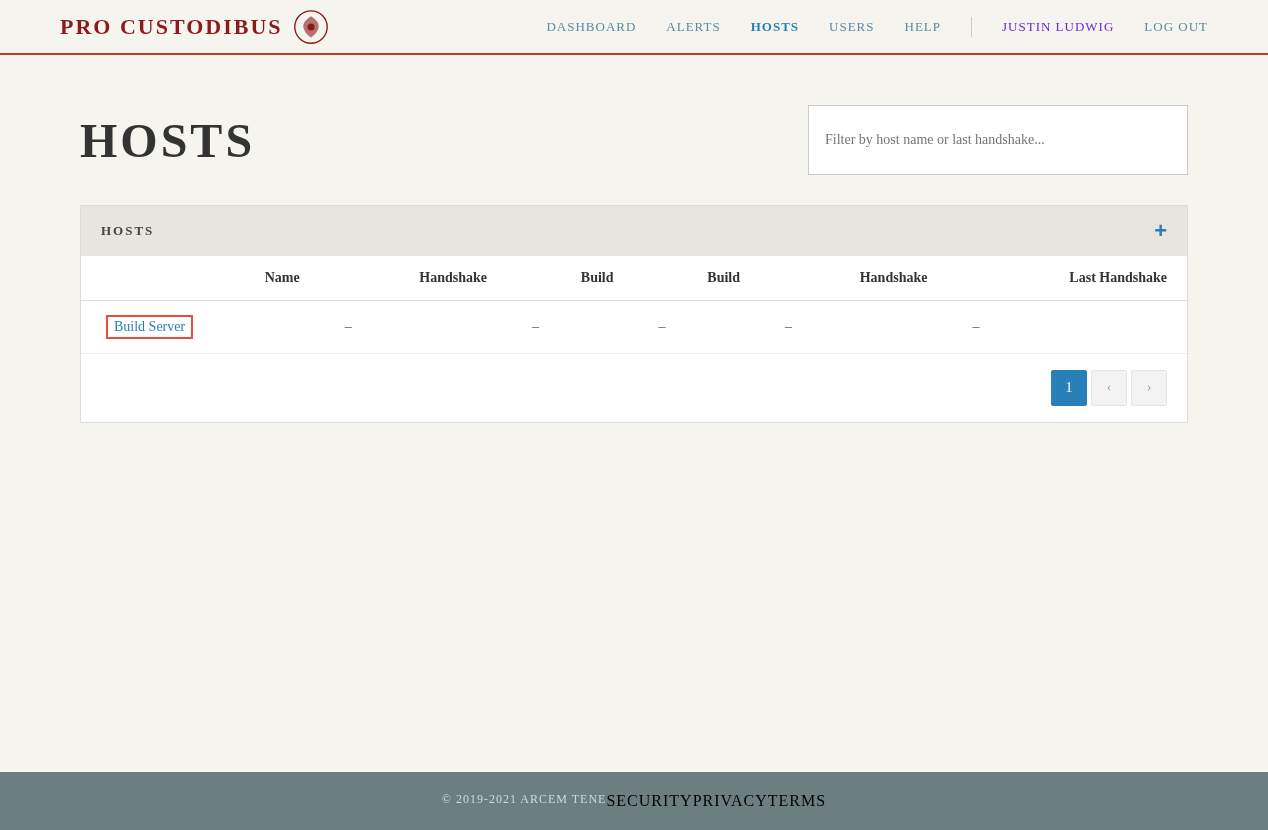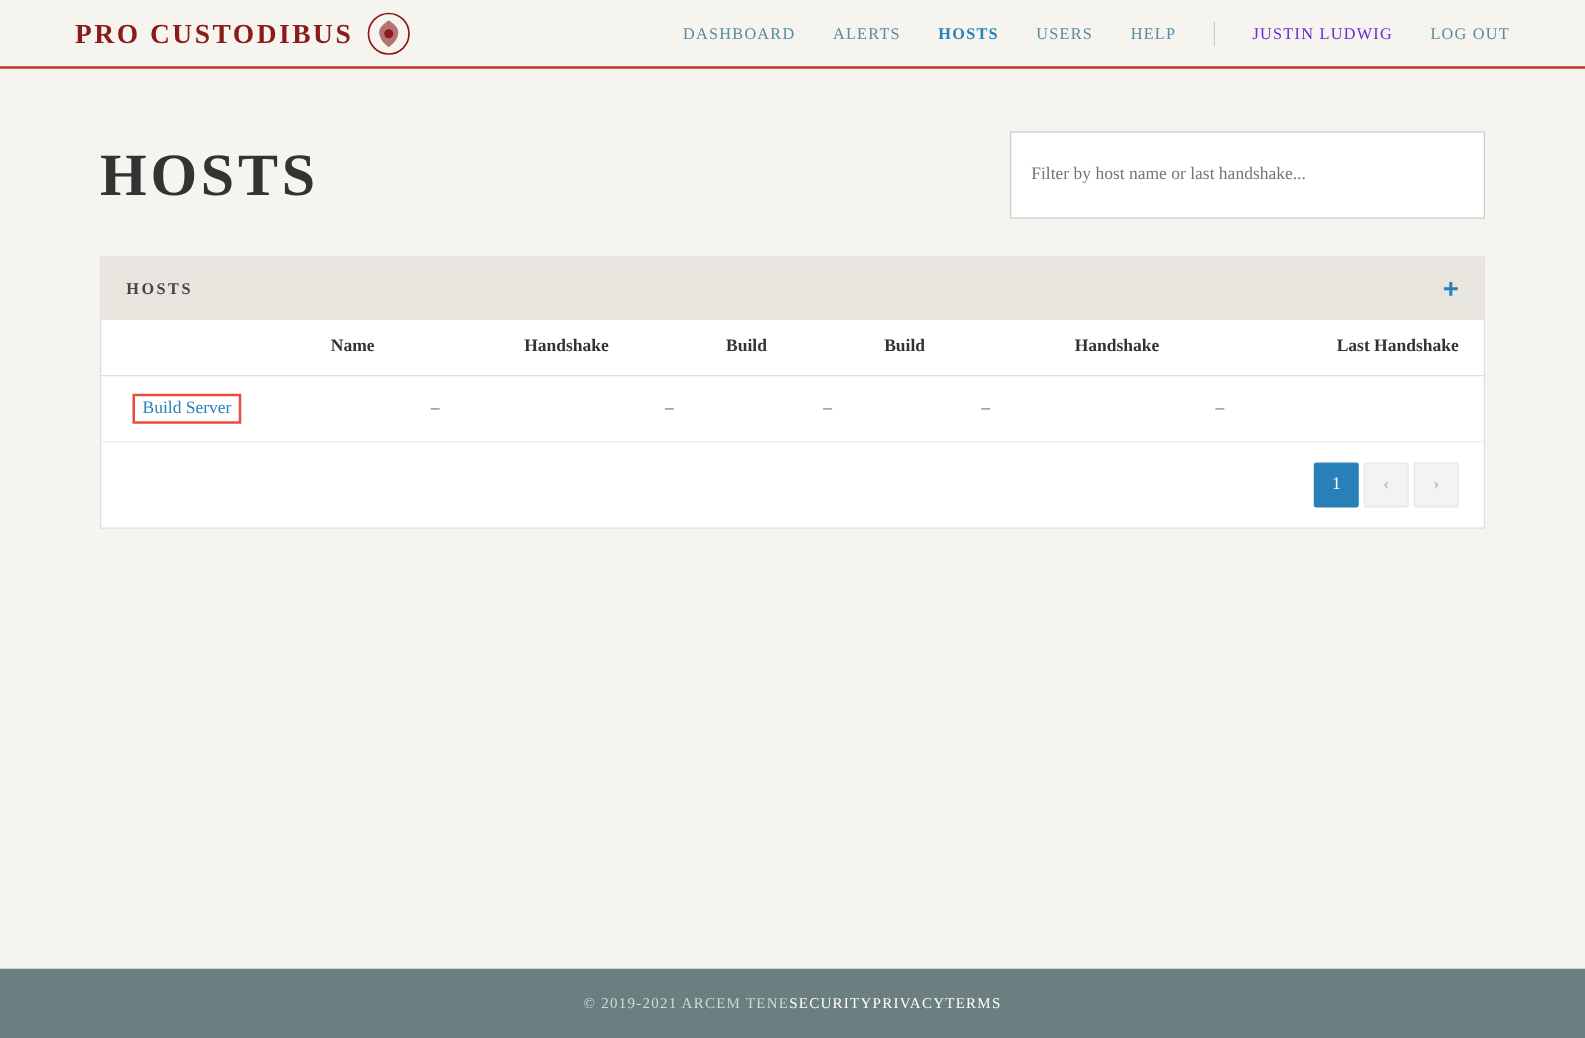--- a/index.html
+++ b/index.html
@@ -222,22 +222,22 @@
     }
 
     .footer-text {
       color: #d0d8d8;
       font-size: 12px;
       letter-spacing: 1px;
       text-transform: uppercase;
     }
 
     .footer-link {
-      color: #ffffff;
-      font-size: 12px;
+      color: #000000;
+      font-size: 16px;
       letter-spacing: 1px;
       text-transform: uppercase;
       cursor: pointer;
       text-decoration: none;
     }
   </style>
 </head>
 <body>
 
 <header>

